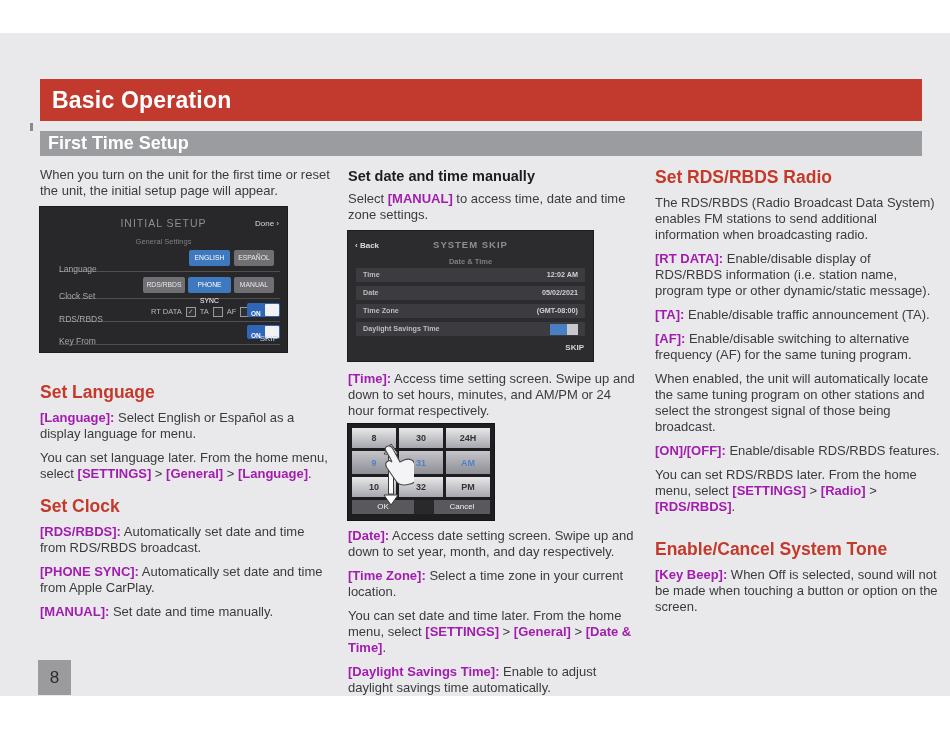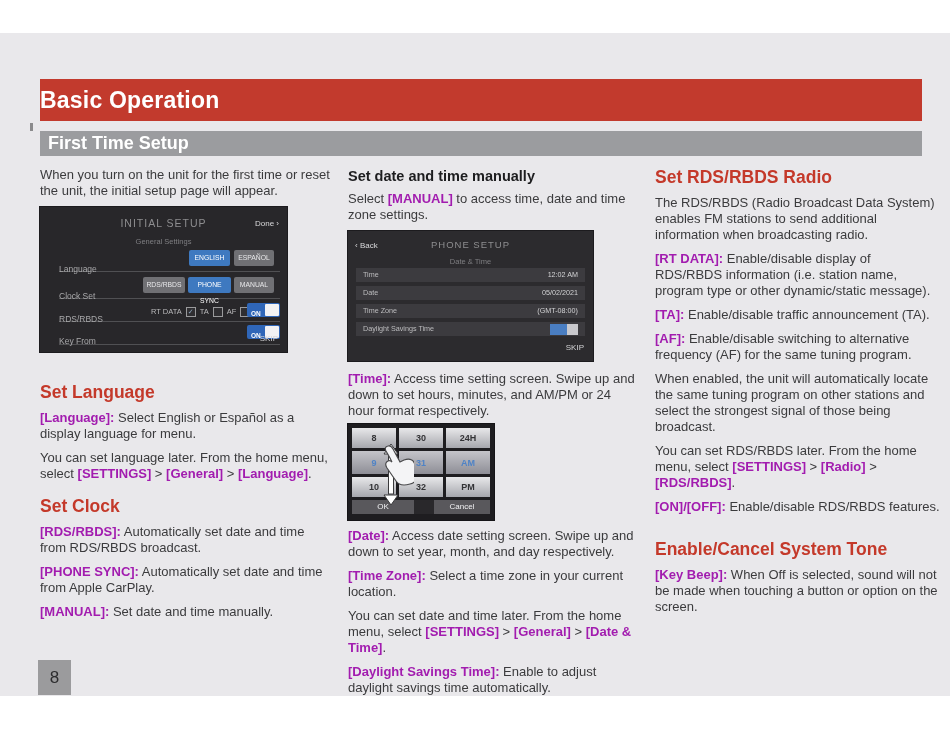--- a/index.html
+++ b/index.html
@@ -4,21 +4,21 @@
 <style>
   html,body{margin:0;padding:0;}
   body{
     width:950px;height:734px;position:relative;background:#ffffff;
     font-family:"Liberation Sans","DejaVu Sans",sans-serif;overflow:hidden;
   }
   .scan-page{position:absolute;left:0;top:33px;width:950px;height:663px;background:#e9e8eb;}
   .speck{position:absolute;left:30px;top:90px;width:3px;height:8px;background:#8a8a8c;}
 
   .banner{position:absolute;left:40px;top:46px;width:882px;height:42px;background:#c23a2d;}
-  .banner .t{color:#ffffff;font-weight:bold;font-size:23px;line-height:42px;letter-spacing:.2px;}
+  .banner .t{color:#ffffff;font-weight:bold;font-size:23px;line-height:42px;padding-left:12px;letter-spacing:.2px;}
   .graybar{position:absolute;left:40px;top:98px;width:882px;height:25px;background:#9b9c9f;}
   .graybar .t{color:#ffffff;font-weight:bold;font-size:18px;line-height:25px;padding-left:8px;}
 
   .col{position:absolute;top:134px;font-size:13px;line-height:16px;color:#3b3b3d;}
   .col1{left:40px;width:292px;}
   .col2{left:348px;width:290px;}
   .col3{left:655px;width:285px;}
   p.body{margin:0 0 8px 0;}
   p.body .bld{font-weight:bold;color:#a21caf;}
   h2.red{color:#c4392a;font-size:17.5px;line-height:20px;margin:14px 0 8px 0;font-weight:bold;}
@@ -41,21 +41,21 @@
   .pillbtn{position:absolute;height:16px;border-radius:2px;color:#e8e8ea;font-size:6.8px;text-align:center;line-height:16px;background:#707074;}
   .pillbtn.active{background:#3e79c0;color:#ffffff;}
   .checks{position:absolute;left:92px;top:4px;color:#b9b9bb;font-size:7.5px;display:flex;align-items:center;gap:4px;}
   .cbox{display:inline-block;width:8px;height:8px;border:1px solid #9a9a9c;background:#2f2e31;line-height:8px;text-align:center;font-size:7px;color:#8fa6bd;}
   .toggle{position:absolute;right:0;width:33px;height:14px;background:#2f66b8;border-radius:2px;}
   .toggle .knob{position:absolute;right:1px;top:1px;width:14px;height:12px;background:#f2f2f4;border-radius:1px;}
   .toggle .on{position:absolute;left:4px;top:3px;font-size:6.5px;font-weight:bold;color:#ffffff;}
   .skip{position:absolute;right:9px;bottom:5px;color:#d4d4d6;font-size:8px;}
 
   
-  .dev2{width:245px;height:130px;margin:2px 0 10px 0;background:#2c2b2e;}
+  .dev2{width:245px;height:130px;margin:2px 0 10px 0;background:#2c2b2e;font-weight:bold;}
   .dev2 .dv-title{top:6px;font-size:9.5px;}
   .dev2 .dv-sub{top:23px;font-size:7.5px;}
   .dev2 .back{top:7px;left:7px;font-size:8px;}
   .d2rows{position:absolute;left:8px;right:8px;top:37px;}
   .d2row{height:14px;margin-bottom:4px;background:#3c3b3f;display:flex;justify-content:space-between;align-items:center;padding:0 7px;}
   .d2row .lab{color:#bdbdbf;font-size:7.2px;}
   .d2row .val{color:#d2d2d4;font-size:7.2px;}
   .minitoggle{width:28px;height:11px;background:#4a7ec2;position:relative;}
   .minitoggle .knob{position:absolute;right:0;top:0;width:11px;height:11px;background:#c9c9cd;}
 
@@ -144,21 +144,21 @@
     <p class="body"><span class="bld">[PHONE SYNC]:</span><span> Automatically set date and time from Apple CarPlay.</span></p>
     <p class="body"><span class="bld">[MANUAL]:</span><span> Set date and time manually.</span></p>
   </div>
 
   <div class="col col2">
     <h3 class="blackhead">Set date and time manually</h3>
     <p class="body"><span>Select </span><span class="bld">[MANUAL]</span><span> to access time, date and time zone settings.</span></p>
 
     <div class="device dev2">
       <div class="dv-corner back"><span>‹</span> <span>Back</span></div>
-      <div class="dv-title">PHONE SETUP</div>
+      <div class="dv-title">SYSTEM SKIP</div>
       <div class="dv-sub">Date &amp; Time</div>
       <div class="d2rows">
         <div class="d2row">
           <span class="lab">Time</span>
           <span class="val">12:02 AM</span>
         </div>
         <div class="d2row">
           <span class="lab">Date</span>
           <span class="val">05/02/2021</span>
         </div>
@@ -210,21 +210,21 @@
     <p class="body"><span class="bld">[Daylight Savings Time]:</span><span> Enable to adjust daylight savings time automatically.</span></p>
   </div>
 
   <div class="col col3">
     <h2 class="red" style="margin-top:0;">Set RDS/RBDS Radio</h2>
     <p class="body"><span>The RDS/RBDS (Radio Broadcast Data System) enables FM stations to send additional information when broadcasting radio.</span></p>
     <p class="body"><span class="bld">[RT DATA]:</span><span> Enable/disable display of RDS/RBDS information (i.e. station name, program type or other dynamic/static message).</span></p>
     <p class="body"><span class="bld">[TA]:</span><span> Enable/disable traffic announcement (TA).</span></p>
     <p class="body"><span class="bld">[AF]:</span><span> Enable/disable switching to alternative frequency (AF) for the same tuning program.</span></p>
     <p class="body"><span>When enabled, the unit will automatically locate the same tuning program on other stations and select the strongest signal of those being broadcast.</span></p>
+    <p class="body"><span class="bld">[ON]/[OFF]:</span><span> Enable/disable RDS/RBDS features.</span></p>
     <p class="body"><span>You can set RDS/RBDS later. From the home menu, select </span><span class="bld">[SETTINGS]</span><span> &gt; </span><span class="bld">[Radio]</span><span> &gt; </span><span class="bld">[RDS/RBDS]</span><span>.</span></p>
-    <p class="body"><span class="bld">[ON]/[OFF]:</span><span> Enable/disable RDS/RBDS features.</span></p>
 
     <h2 class="red" style="margin-top:24px;">Enable/Cancel System Tone</h2>
     <p class="body"><span class="bld">[Key Beep]:</span><span> When Off is selected, sound will not be made when touching a button or option on the screen.</span></p>
   </div>
 
   <div class="pagenum">8</div>
 </div>
 
 </body></html>

